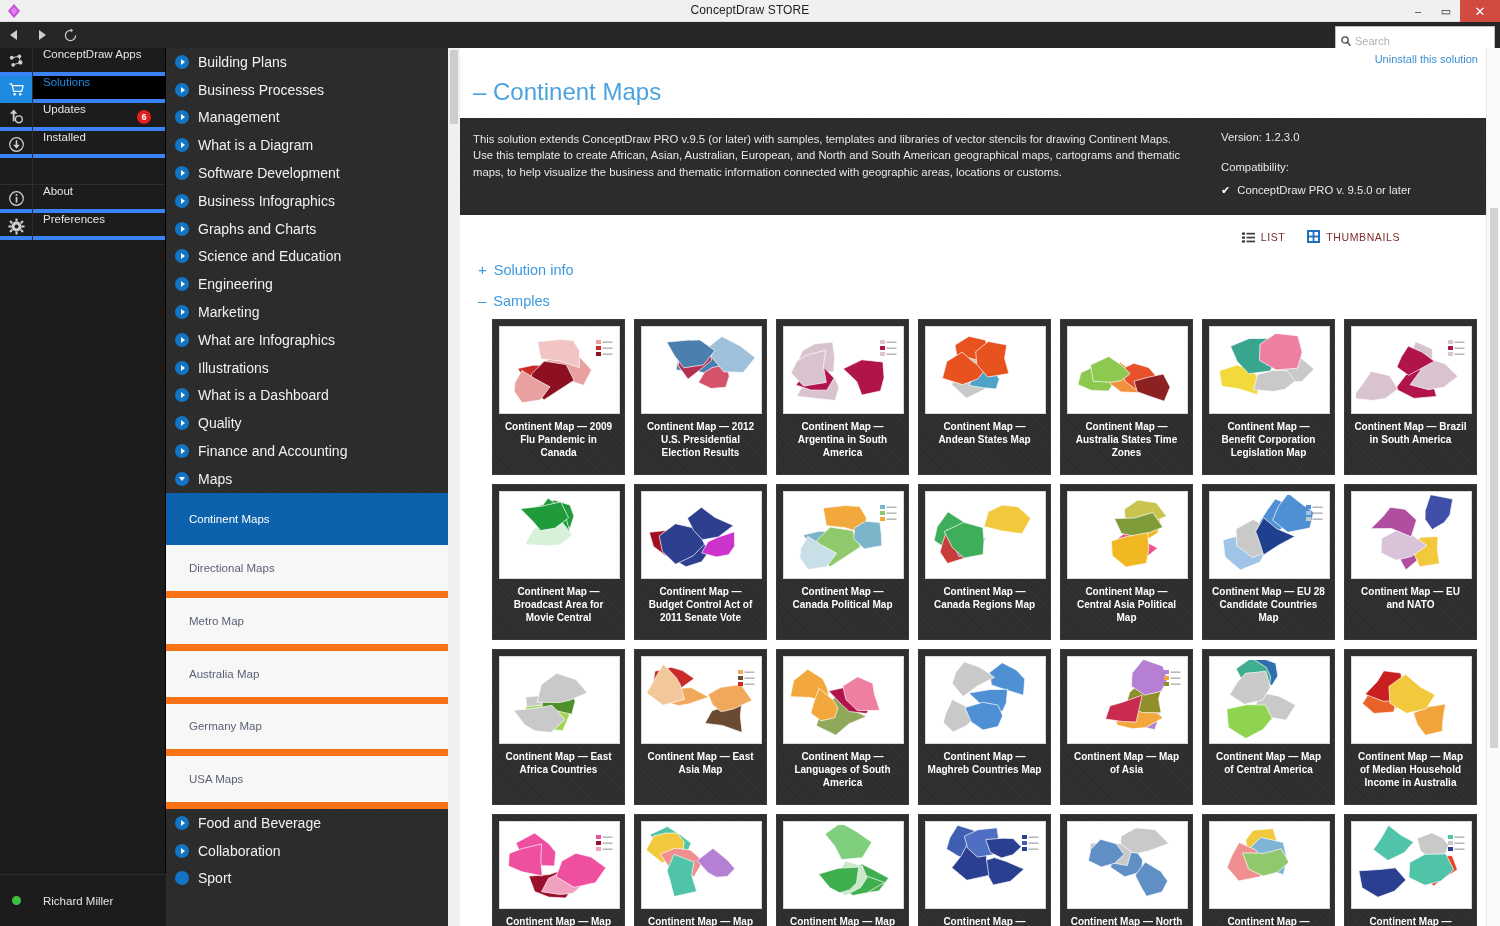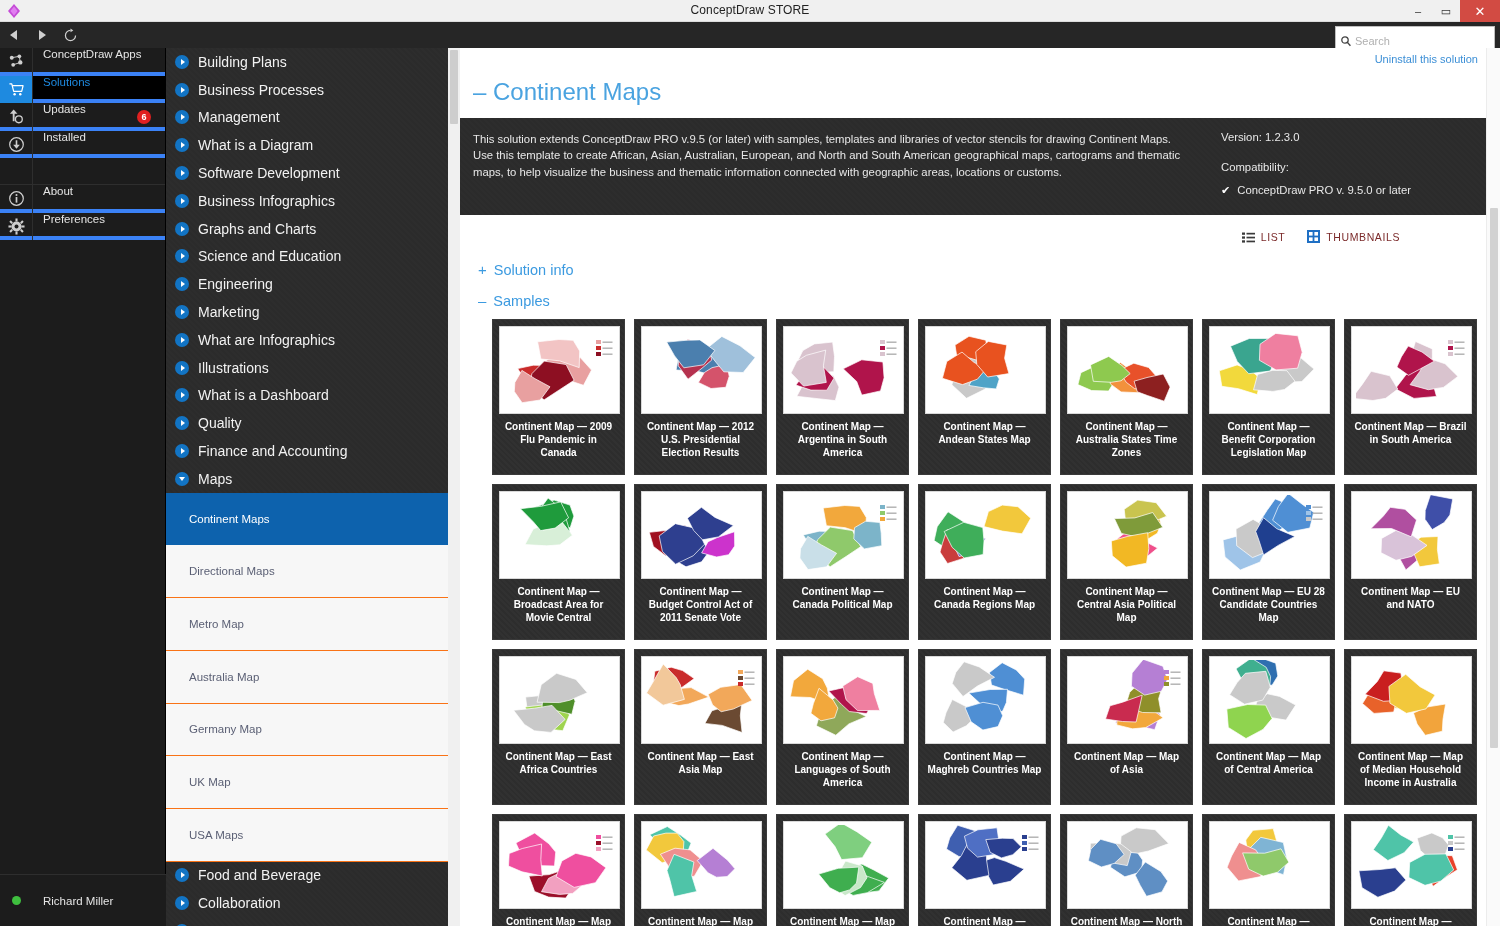--- a/index.html
+++ b/index.html
@@ -105,21 +105,21 @@
   .cat-bullet .tri-d {
     width: 0; height: 0; border-top: 4px solid #fff;
     border-left: 3px solid transparent; border-right: 3px solid transparent;
     margin-top: 1px;
   }
   .cat-label { font-size: 14px; color: #f2f2f2; padding-left: 9px; }
 
   .sub-list { background: #f7f7f7; }
   .sub-row {
     height: 52.7px; display: flex; align-items: center; padding-left: 23px;
-    border-bottom: 1px solid #f97316; font-size: 11.5px; color: #5a5f74;
+    border-bottom: 7px solid #f97316; font-size: 11.5px; color: #5a5f74;
   }
   .sub-row.active { background: #0d62ad; color: #fff; border-bottom: 0; font-weight: normal; }
 
   .cat-scroll {
     position: absolute; top: 0; right: 0; width: 12px; height: 878px; background: #f0f0f0;
   }
   .cat-scroll .thumb {
     position: absolute; top: 2px; left: 2px; width: 8px; height: 74px;
     background: #cdcdcd; border-radius: 1px;
   }
@@ -444,23 +444,20 @@
           <div class="sub-row">
             <span>Metro Map</span>
           </div>
           <div class="sub-row">
             <span>Australia Map</span>
           </div>
           <div class="sub-row">
             <span>Germany Map</span>
           </div>
           <div class="sub-row">
-            <span>UK Map</span>
-          </div>
-          <div class="sub-row">
             <span>USA Maps</span>
           </div>
         </div>
         <div class="cat-row">
           <div class="cat-bullet">
             <div class="tri-r"></div>
           </div>
           <span class="cat-label">Food and Beverage</span>
         </div>
         <div class="cat-row">

